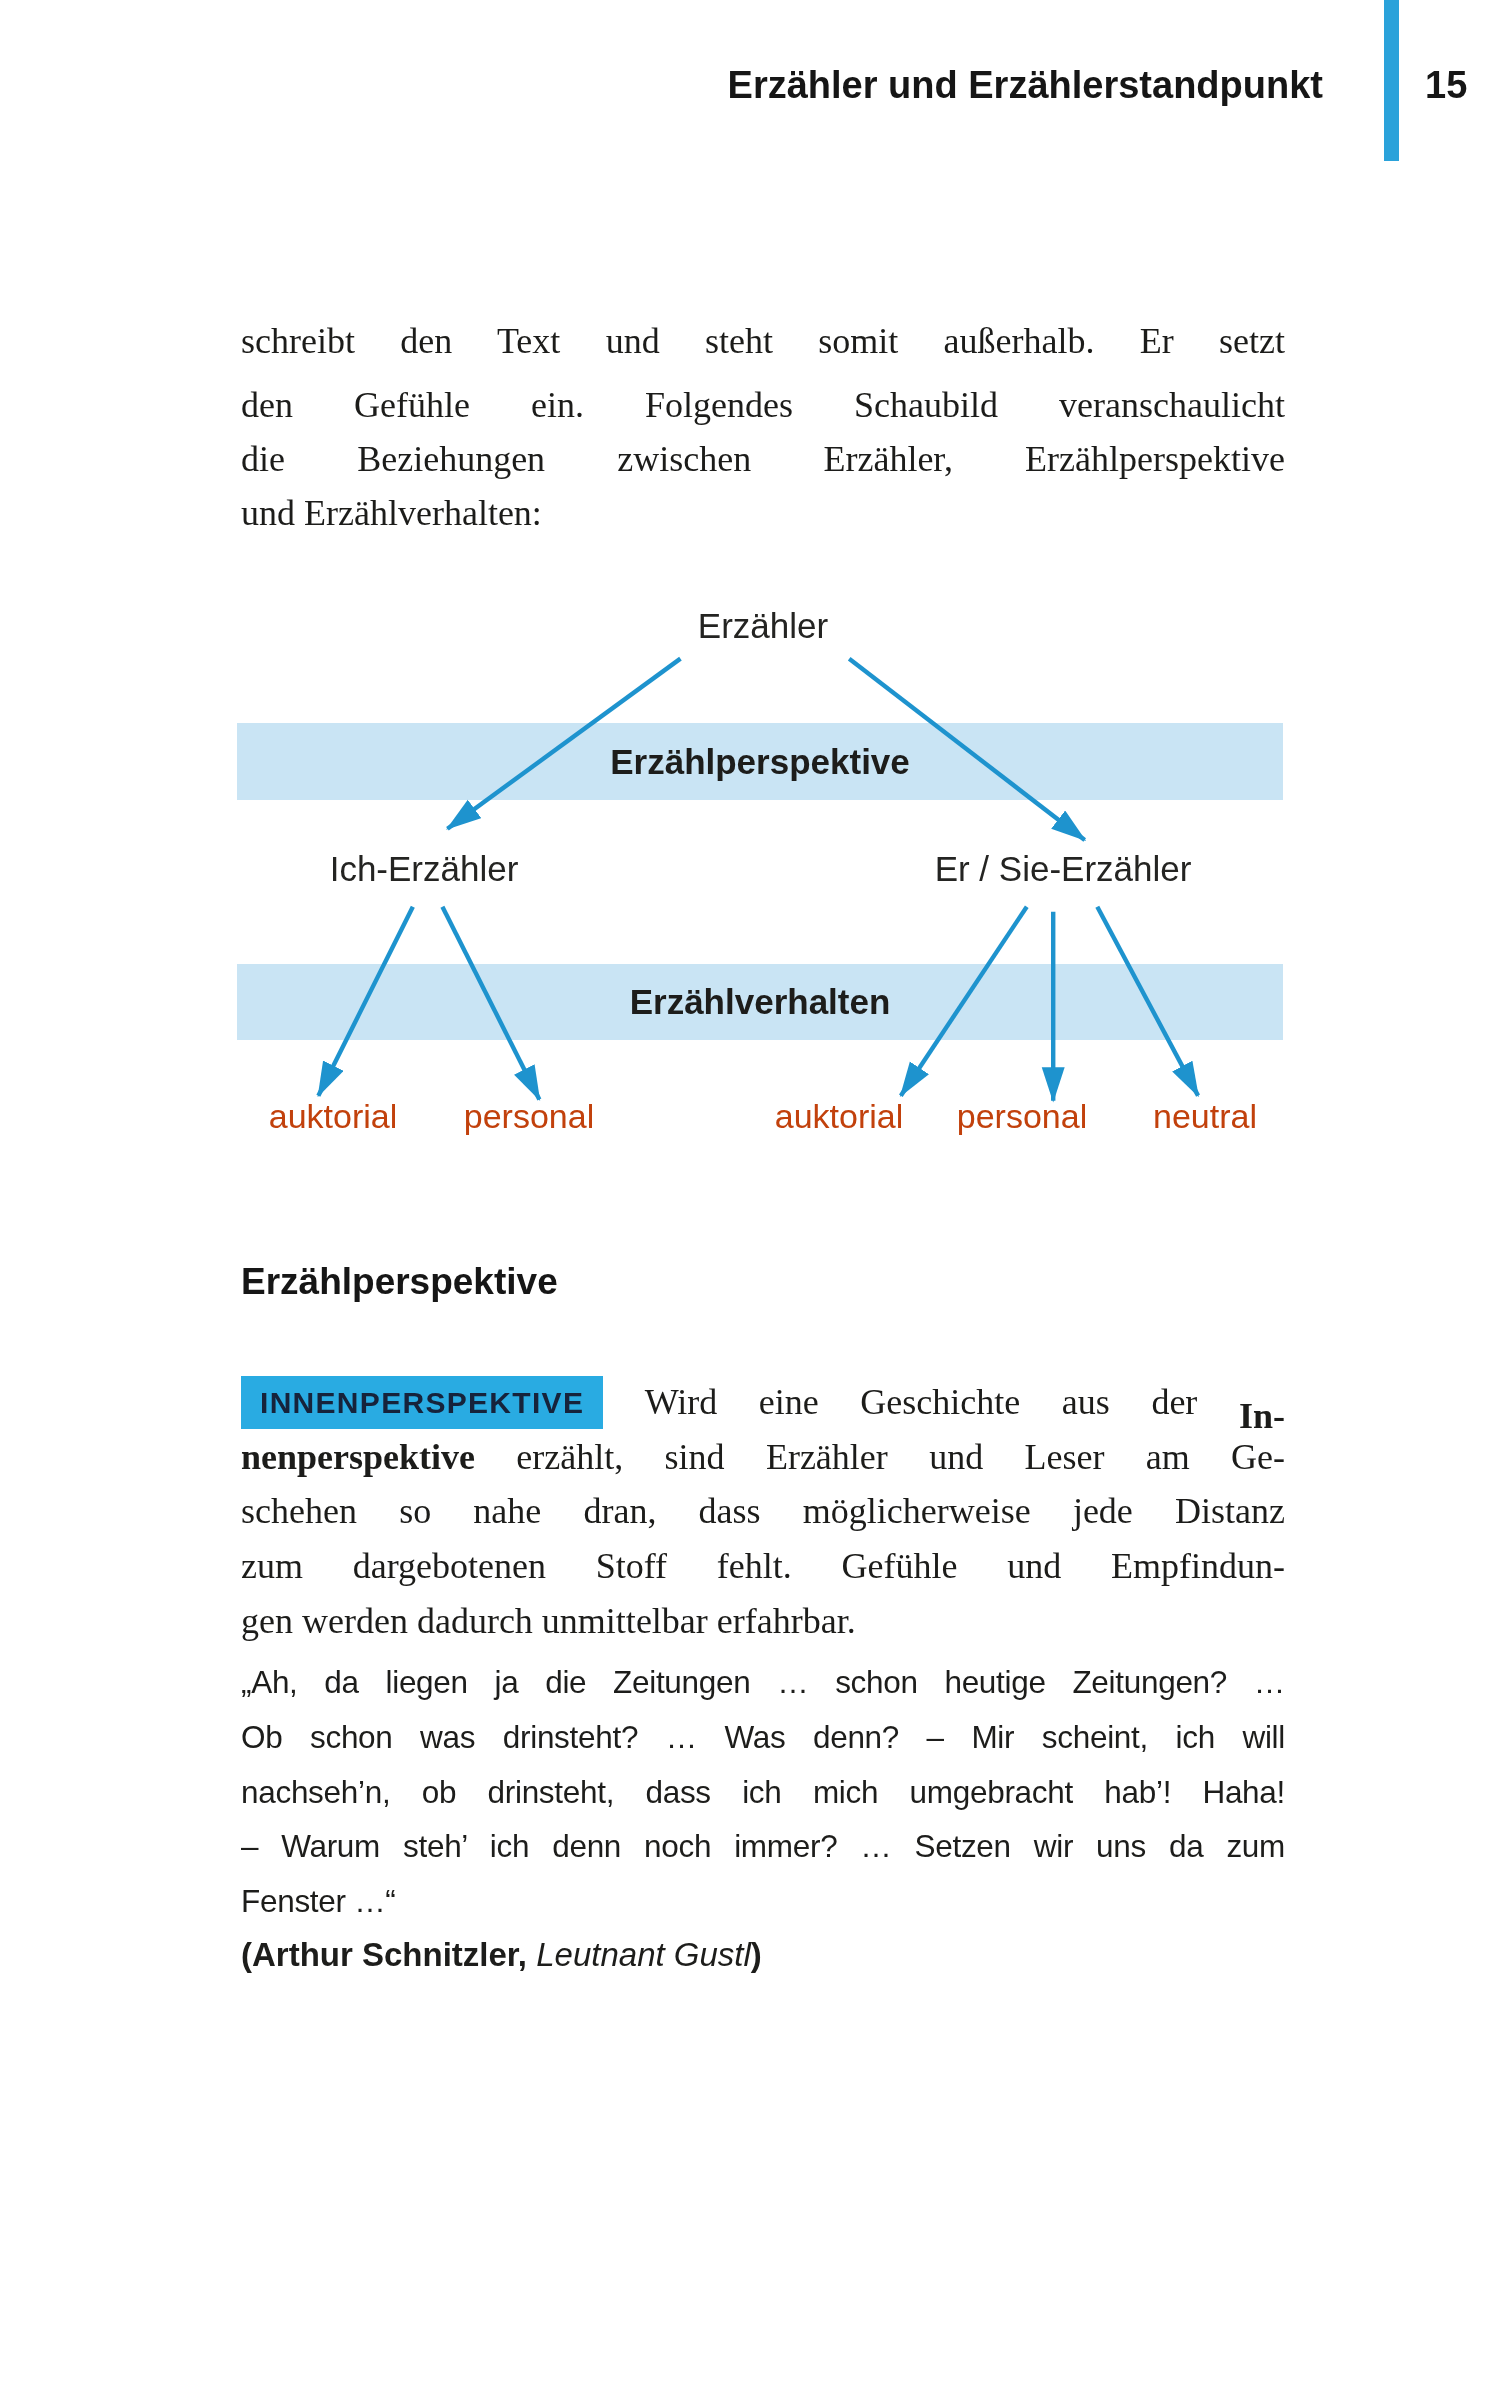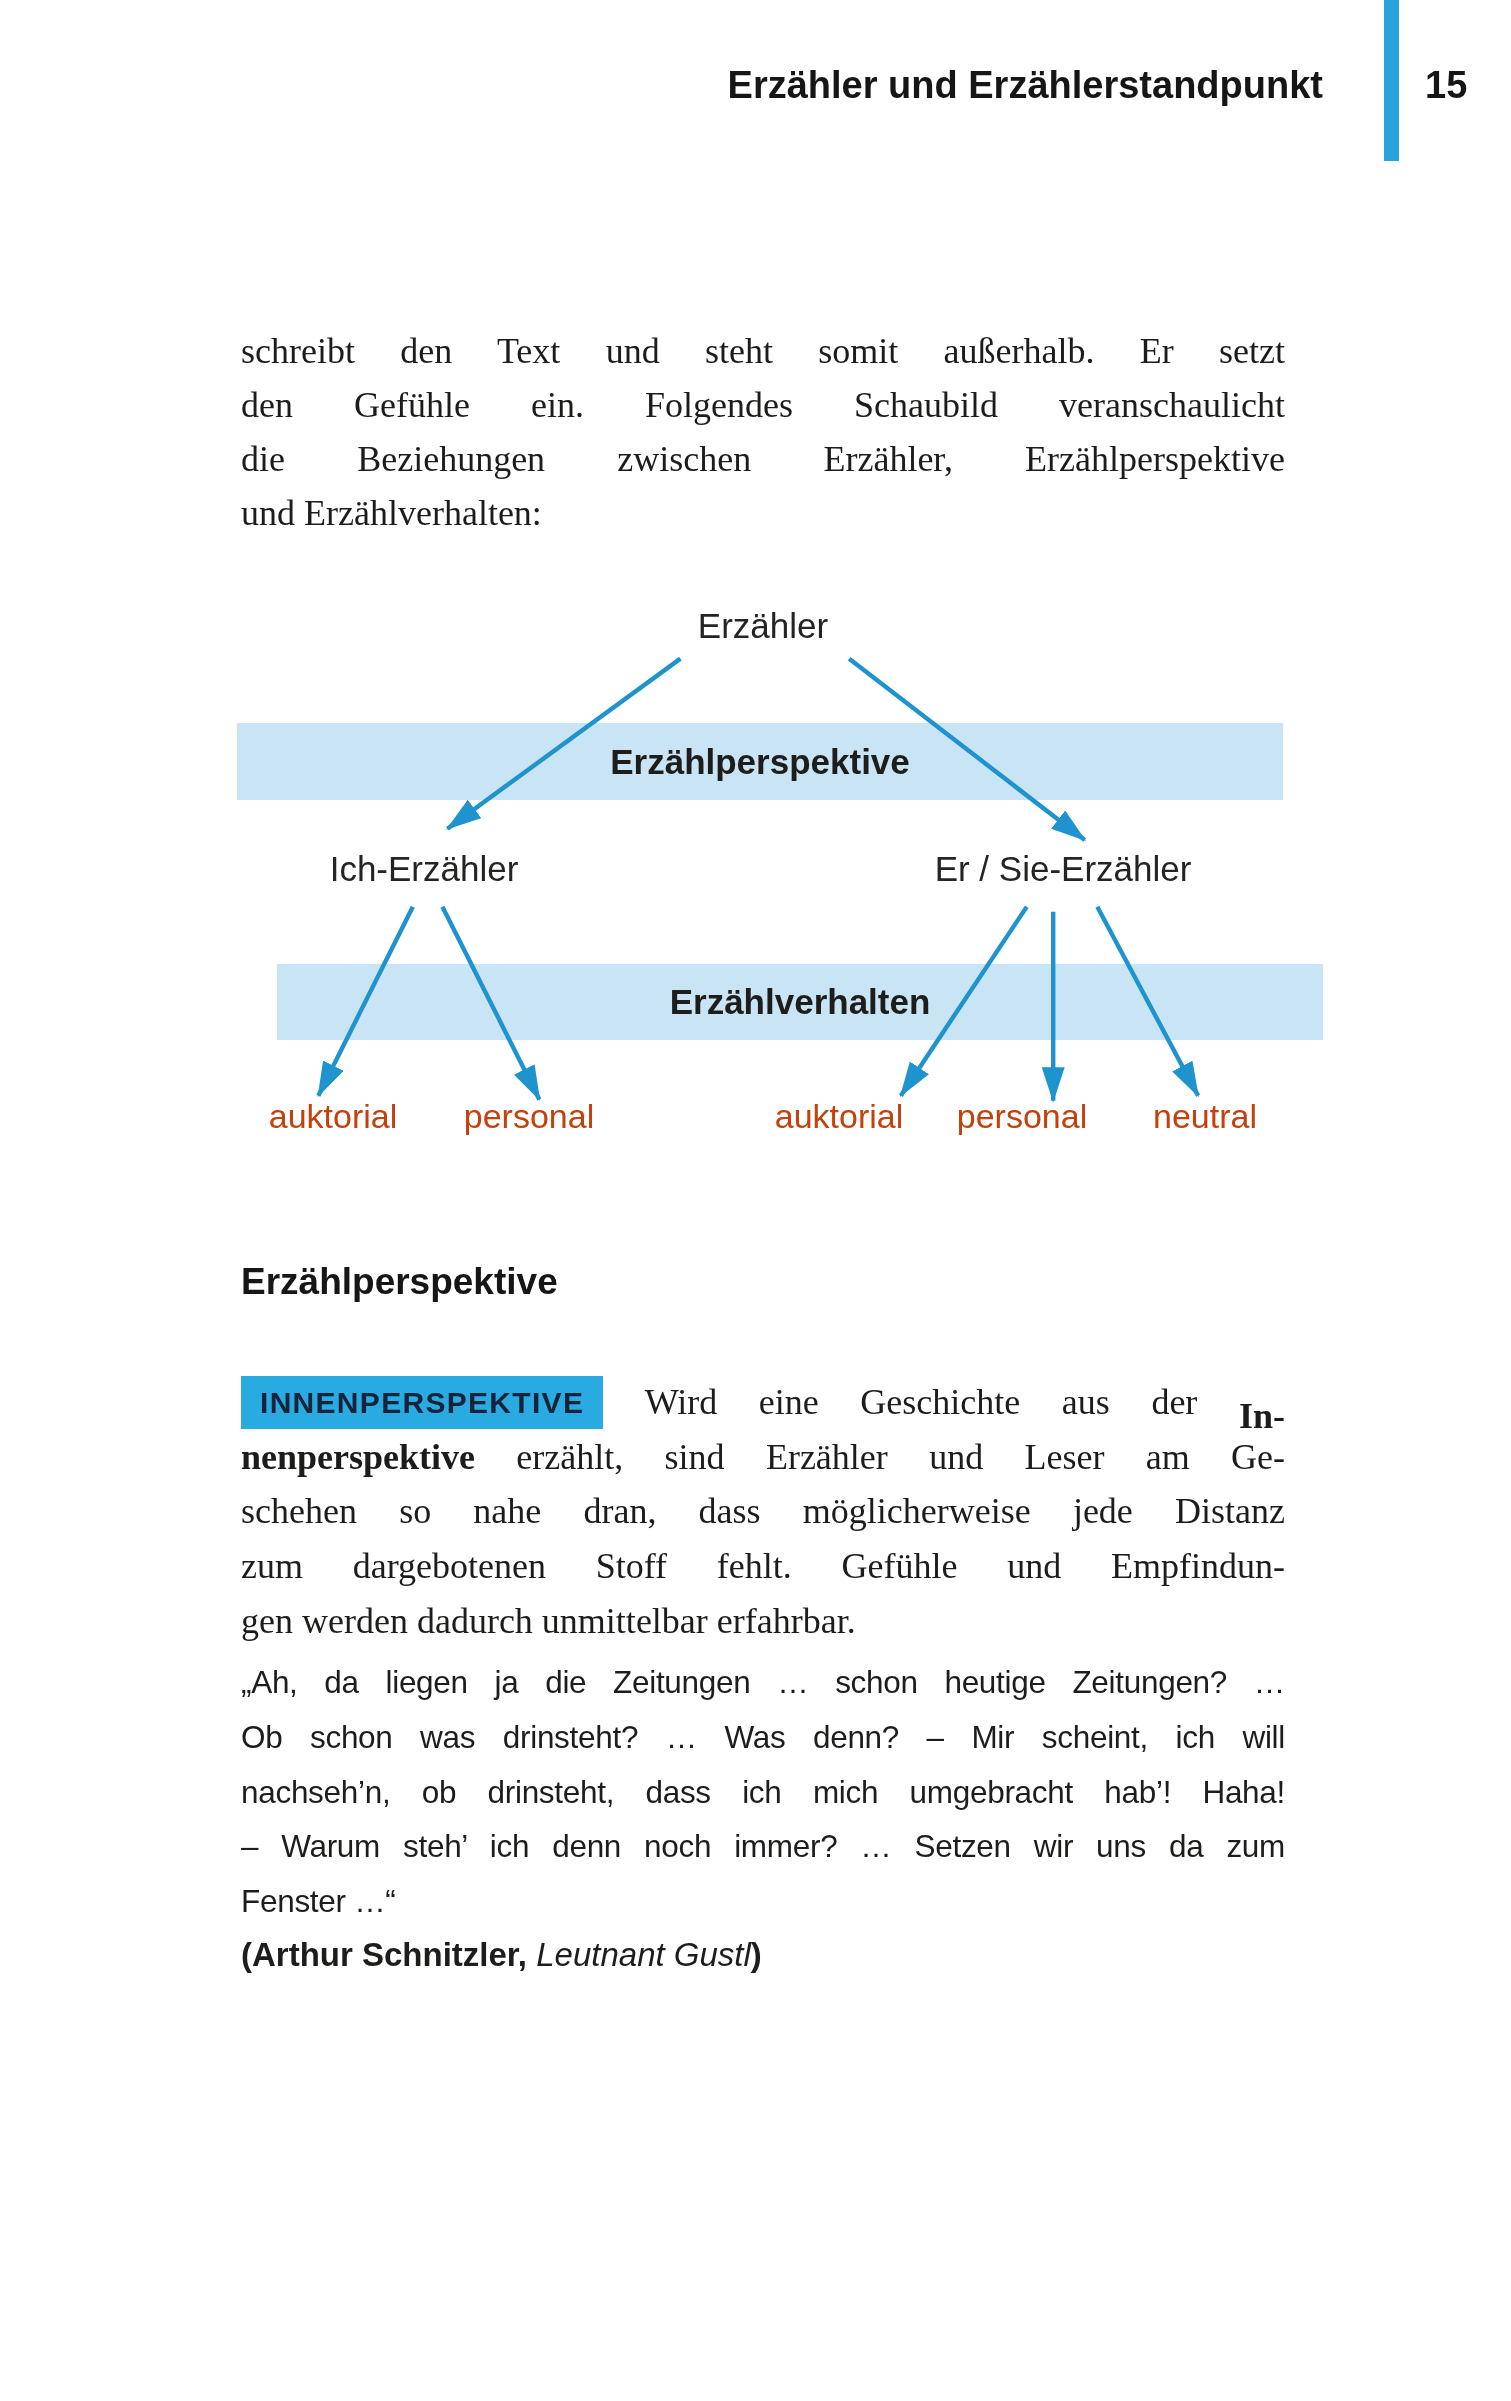--- a/index.html
+++ b/index.html
@@ -100,33 +100,33 @@
 </style>
 </head>
 <body>
 
 <div class="page">
 
   <div class="header-title">Erzähler und Erzählerstandpunkt</div>
   <div class="header-bar"></div>
   <div class="page-number">15</div>
 
-  <div class="tline just" style="top:324px;">schreibt den Text und steht somit außerhalb. Er setzt</div>
+  <div class="tline just" style="top:314px;">schreibt den Text und steht somit außerhalb. Er setzt</div>
   <div class="tline just" style="top:378px;">den Gefühle ein. Folgendes Schaubild veranschaulicht</div>
   <div class="tline" style="top:486px;">und Erzählverhalten:</div>
   <div class="tline just" style="top:432px;">die Beziehungen zwischen Erzähler, Erzählperspektive</div>
 
   <div class="diagram-label" style="left:763px;top:606px;">Erzähler</div>
 
   <div class="band" style="top:723px;height:77px;line-height:77px;">Erzählperspektive</div>
 
   <div class="diagram-label" style="left:424px;top:849px;">Ich-Erzähler</div>
   <div class="diagram-label" style="left:1063px;top:849px;">Er / Sie-Erzähler</div>
 
-  <div class="band" style="top:964px;height:76px;line-height:76px;margin-left:40px;">Erzählverhalten</div>
+  <div class="band" style="top:964px;height:76px;line-height:76px;">Erzählverhalten</div>
 
   <div class="leaf" style="left:333px;top:1097px;">auktorial</div>
   <div class="leaf" style="left:529px;top:1097px;">personal</div>
   <div class="leaf" style="left:839px;top:1097px;">auktorial</div>
   <div class="leaf" style="left:1022px;top:1097px;">personal</div>
   <div class="leaf" style="left:1205px;top:1097px;">neutral</div>
 
   <svg class="arrow-svg" width="1512" height="2401" viewBox="0 0 2400 3813">
     <defs>
       <marker id="ah" markerUnits="strokeWidth" markerWidth="9" markerHeight="6" refX="7.6" refY="2.6" orient="auto">

